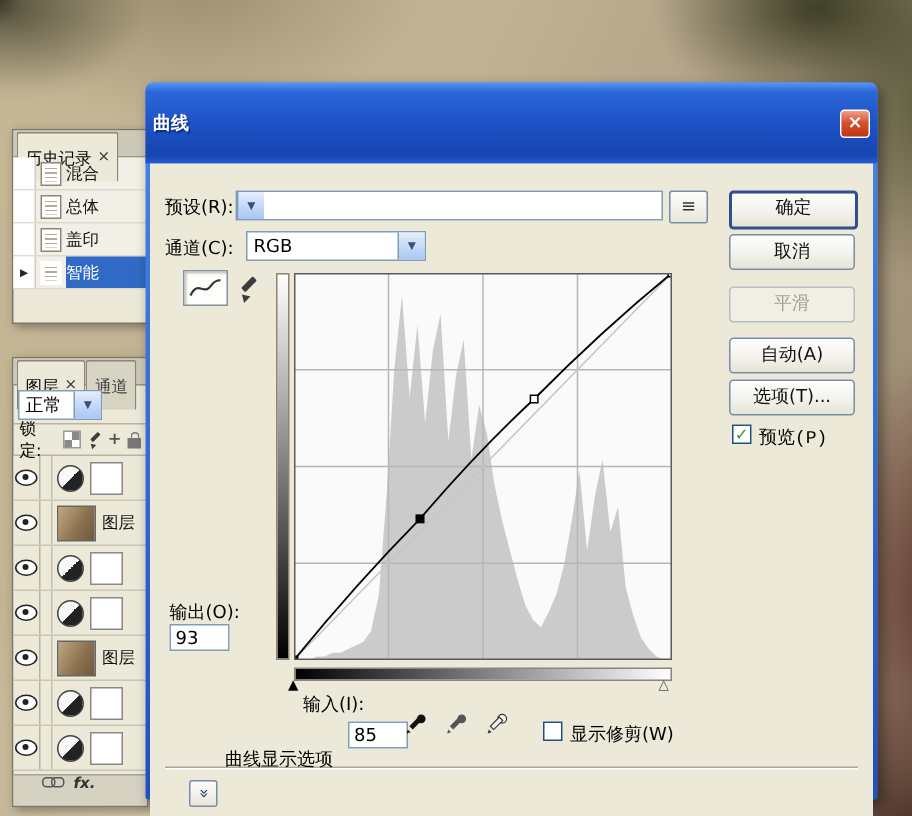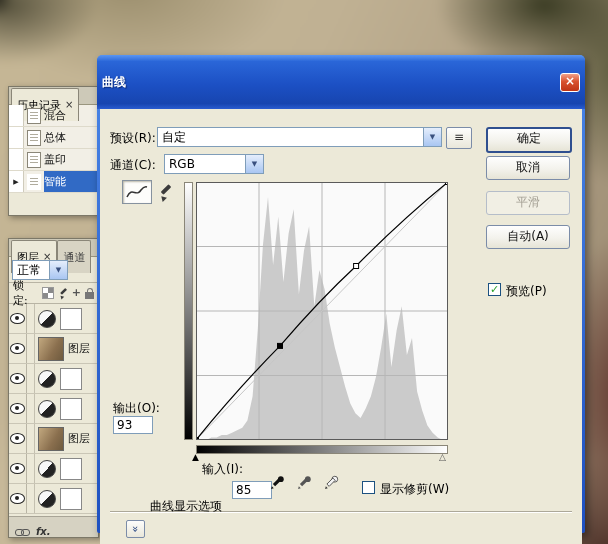--- a/index.html
+++ b/index.html
@@ -114,21 +114,21 @@
   .lname{font-size:11px;margin-left:4px;color:#111;white-space:nowrap;}
   .lockrow{display:flex;align-items:center;gap:4px;height:20px;padding:0 4px;font-size:11px;
     border-bottom:1px solid #b8b4a4;}
   .checker-icon{width:10px;height:10px;border:1px solid #999;flex:none;
     background:repeating-conic-gradient(#8a8a8a 0% 25%,#fff 0% 50%);}
   .movelock{font-size:11px;font-weight:bold;color:#555;line-height:10px;}
   .lock-icon{position:relative;width:9px;height:7px;background:#777;margin-top:4px;flex:none;}
   .lock-icon::before{content:"";position:absolute;left:1.5px;top:-4px;width:4px;height:4px;
     border:1.5px solid #777;border-bottom:none;border-radius:3px 3px 0 0;}
   .lbottom{position:absolute;left:0;right:0;bottom:0;height:20px;background:#d6d2c2;
-    border-top:1px solid #a8a496;display:flex;align-items:flex-end;gap:7px;padding:0 6px;}
+    border-top:1px solid #a8a496;display:flex;align-items:flex-start;gap:7px;padding:0 19px;}
   .chain-icon{position:relative;width:14px;height:9px;flex:none;}
   .chain-icon::before,.chain-icon::after{content:"";position:absolute;top:1px;width:7px;height:5px;
     border:1.5px solid #555;border-radius:3px;}
   .chain-icon::before{left:0;}
   .chain-icon::after{left:6px;}
   .fxtext{font-size:10px;font-style:italic;font-weight:bold;color:#333;}
 </style>
 </head>
 <body>
 
@@ -267,29 +267,28 @@
 
   <div class="dialog">
     <div class="titlebar">
       <span class="title">曲线</span>
       <span class="closebtn">×</span>
     </div>
     <div class="dlg-body">
 
       <span class="lbl" style="left:10px;top:21px;">预设(R):</span>
       <div class="combo" style="left:57px;top:18px;width:285px;">
-        <span class="val">自定</span>
         <span class="arrow">▼</span>
       </div>
       <div class="menu-btn">
         <span>≡</span>
       </div>
 
       <span class="lbl" style="left:10px;top:48px;">通道(C):</span>
-      <div class="combo" style="left:64px;top:45px;width:100px;">
+      <div class="combo" style="left:64px;top:45px;width:120px;">
         <span class="val">RGB</span>
         <span class="arrow">▼</span>
       </div>
 
       <div class="tool-curve">
         <svg width="22" height="14" viewBox="0 0 22 14">
           <path d="M1 12 C6 1 10 13 15 5 C18 1 21 2 21 2" stroke="#333" fill="none" stroke-width="1.5"></path>
         </svg>
       </div>
       <div class="tool-pencil">
@@ -360,20 +359,21 @@
       <div class="sep"></div>
       <div class="chev-btn">
         <span>»</span>
       </div>
       <span class="lbl" style="left:50px;top:389px;">曲线显示选项</span>
 
       <div class="xpbtn default" style="left:386px;top:18px;">确定</div>
       <div class="xpbtn" style="left:386px;top:47px;">取消</div>
       <div class="xpbtn disabled" style="left:386px;top:82px;">平滑</div>
       <div class="xpbtn" style="left:386px;top:116px;">自动(A)</div>
+      <div class="xpbtn" style="left:386px;top:144px;">选项(T)...</div>
 
       <span class="xpcheck" style="position:absolute;left:388px;top:174px;">
         <span>✓</span>
       </span>
-      <span class="lbl" style="left:406px;top:174px;">预览(P)</span>
+      <span class="lbl" style="left:406px;top:174px;font-family:Liberation Mono, monospace;">预览(P)</span>
     </div>
   </div>
 </div>
 
 </body></html>

